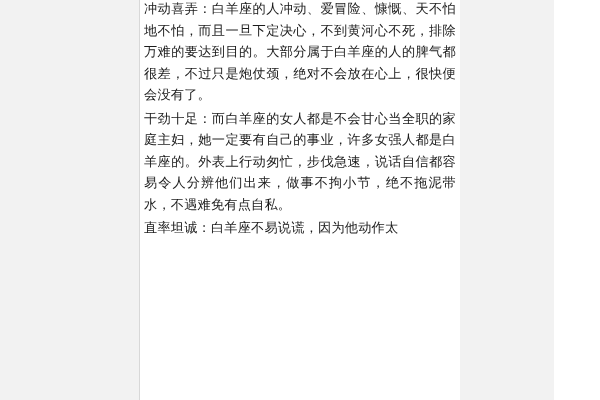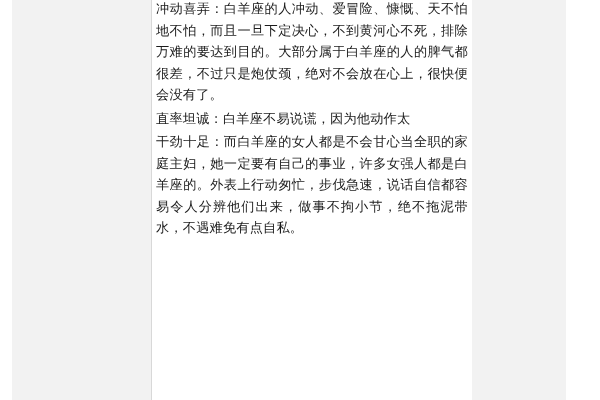--- a/index.html
+++ b/index.html
@@ -12,21 +12,20 @@
     height: 400px;
     overflow: hidden;
     font-family: "DejaVu Sans", "Liberation Sans", sans-serif;
   }
   #page {
     position: relative;
     width: 554px;
     height: 400px;
     background: #a21caf;
     box-sizing: border-box;
-    margin-left: 12px;
   }
   
   .margin-strip {
     position: absolute;
     top: 0;
     bottom: 0;
     width: 140px;
     background: #f2f2f2;
   }
   .margin-strip.left { left: 0; }
@@ -80,17 +79,17 @@
 </head>
 <body>
 
 <div id="page">
 
   <div class="margin-strip left"></div>
   <div class="margin-strip right"></div>
 
   <div id="article">
     <p class="para first">冲动喜弄：白羊座的人冲动、爱冒险、慷慨、天不怕地不怕，而且一旦下定决心，不到黄河心不死，排除万难的要达到目的。大部分属于白羊座的人的脾气都很差，不过只是炮仗颈，绝对不会放在心上，很快便会没有了。</p>
+    <p class="para">干劲十足：而白羊座的女人都是不会甘心当全职的家庭主妇，她一定要有自己的事业，许多女强人都是白羊座的。外表上行动匆忙，步伐急速，说话自信都容易令人分辨他们出来，做事不拘小节，绝不拖泥带水，不遇难免有点自私。</p>
     <p class="para">直率坦诚：白羊座不易说谎，因为他动作太</p>
-    <p class="para">干劲十足：而白羊座的女人都是不会甘心当全职的家庭主妇，她一定要有自己的事业，许多女强人都是白羊座的。外表上行动匆忙，步伐急速，说话自信都容易令人分辨他们出来，做事不拘小节，绝不拖泥带水，不遇难免有点自私。</p>
   </div>
 
 </div>
 
 </body></html>

